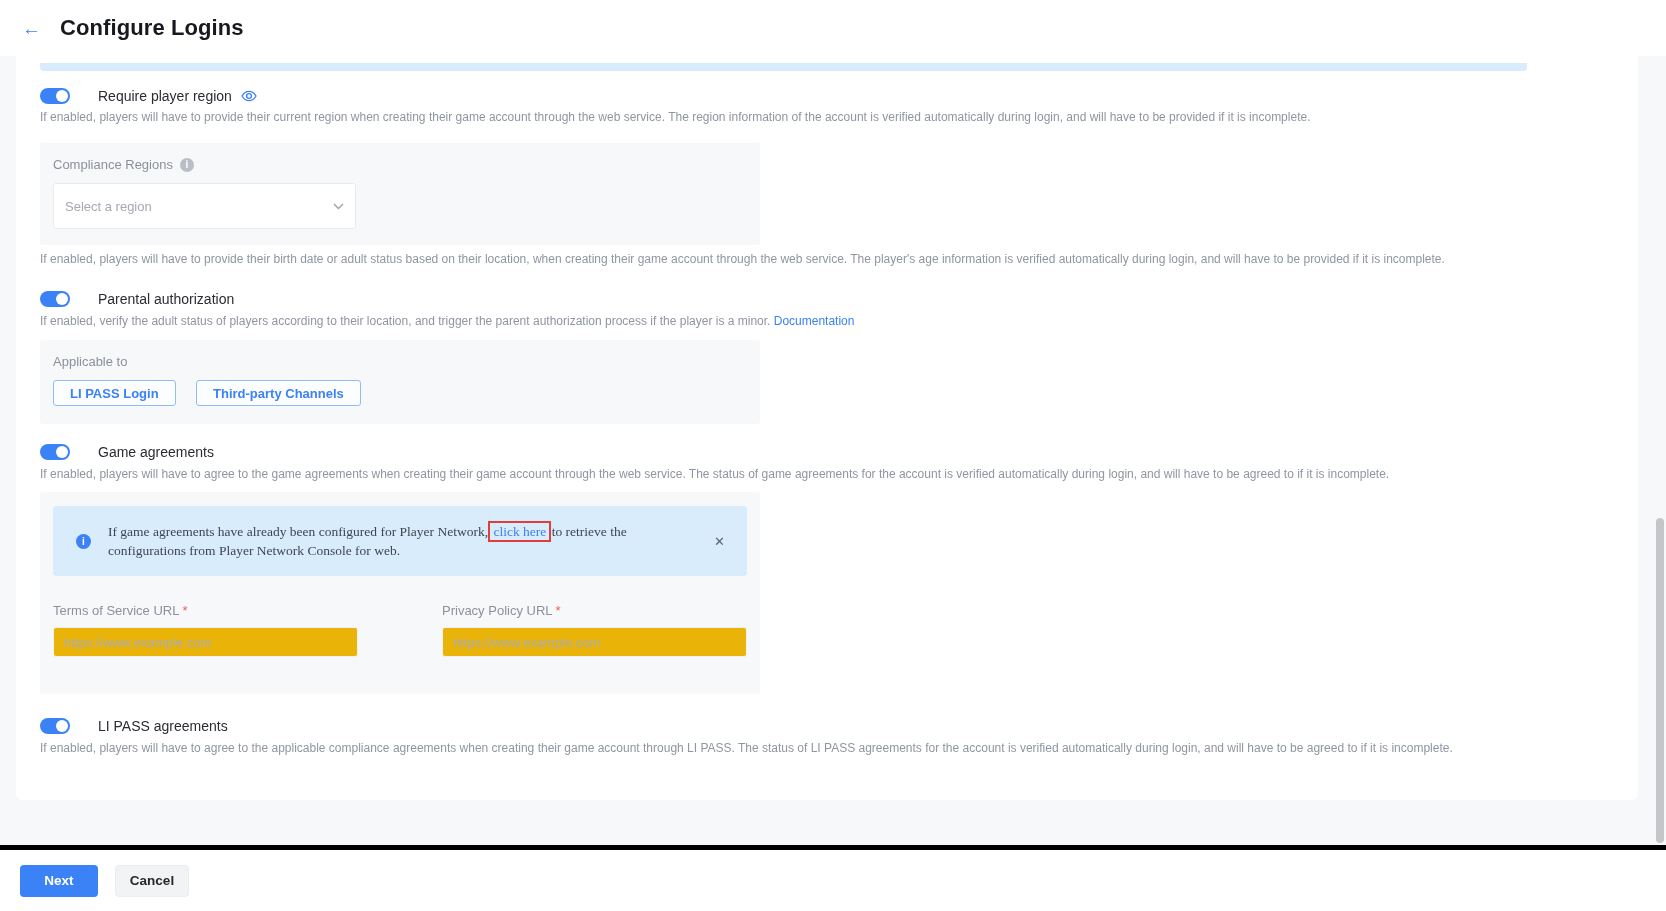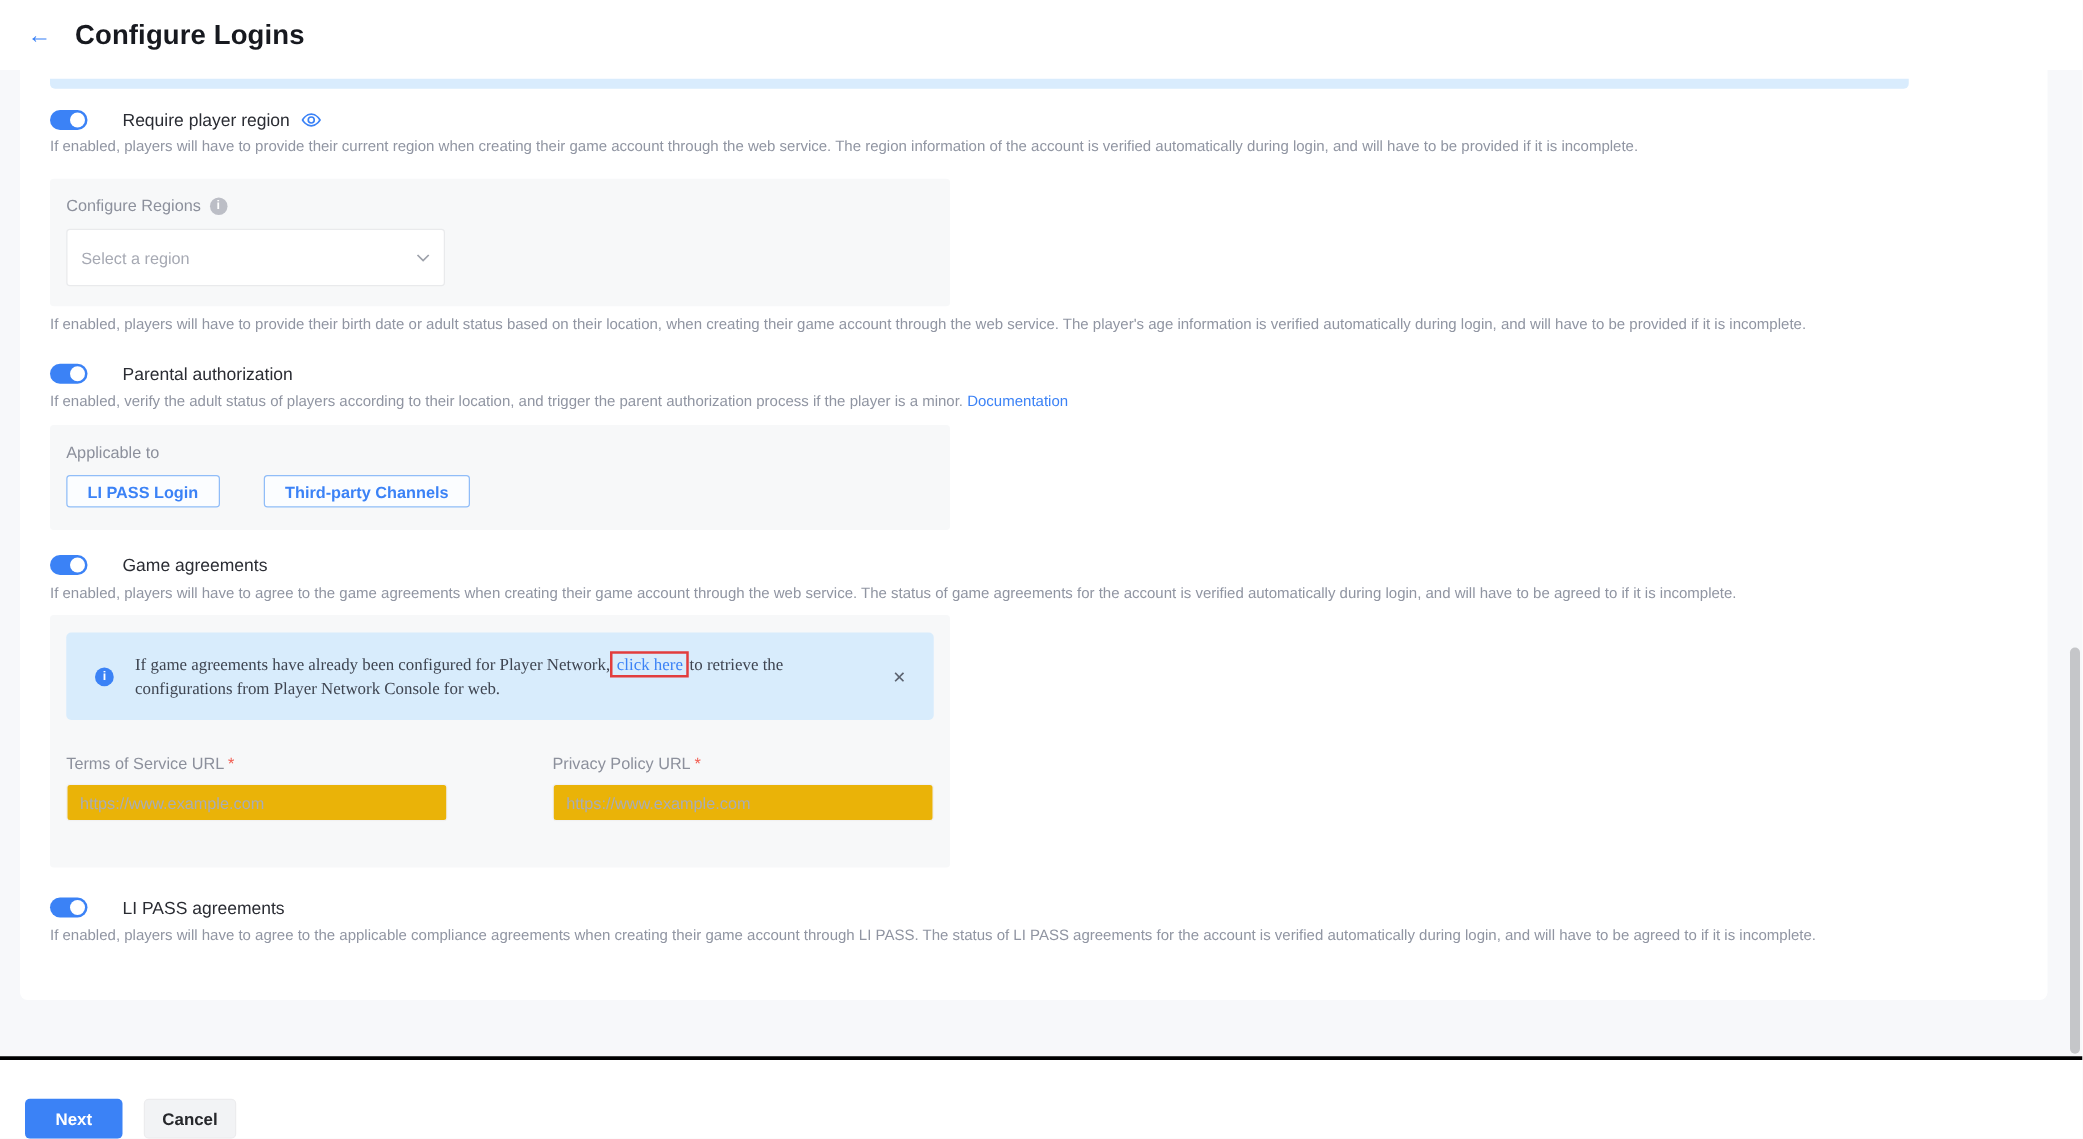--- a/index.html
+++ b/index.html
@@ -55,21 +55,21 @@
     display:inline-flex; align-items:center; justify-content:center; cursor:pointer;
   }
   .select-box {
     margin-top:11px; width:303px; height:46px; background:#fff;
     border:1px solid #e9eaec; border-radius:3px;
     display:flex; align-items:center; justify-content:space-between;
     padding:0 11px; font-size:13px; color:#a6a9b3; cursor:pointer;
   }
   .chip-btn {
     display:inline-flex; align-items:center; justify-content:center;
-    height:20px; padding:12px 16px; margin-right:31px; margin-top:11px;
+    height:20px; padding:12px 16px; margin-right:16px; margin-top:11px;
     border:1px solid #90bdf8; border-radius:3px; background:#fbfdff;
     color:#3b82f6; font-weight:700; font-size:13px; cursor:pointer;
   }
 
   
   .info-banner {
     width:694px; min-height:70px; background:#d8ecfc; border-radius:4px;
     display:flex; align-items:center; padding:13px 20px 13px 23px;
   }
   .info-i {
@@ -90,22 +90,22 @@
   .field input {
     margin-top:9px; width:100%; height:30px; background:#eab308;
     border:1px solid #f1f1f3; border-radius:3px; padding:0 10px;
     font-size:13px; color:#333; outline:none;
   }
   .field input::placeholder { color:#a9adb6; }
 
   
   .footer {
     position:absolute; left:0; right:0; bottom:0; height:66px;
-    background:#fff; border-top:3px solid #000000;
-    display:flex; align-items:flex-end; padding-left:20px; gap:17px;
+    background:#fff; border-top:5px solid #000000;
+    display:flex; align-items:center; padding-left:20px; gap:17px;
   }
   .btn { height:32px; border:none; border-radius:4px; font-size:13.5px; font-weight:700; cursor:pointer; font-family:inherit; }
   .btn-primary { width:78px; background:#3b82f6; color:#fff; }
   .btn-plain { width:74px; background:#f2f3f5; color:#26272b; border:1px solid #ececee; }
 
   
   .scrollbar-thumb {
     position:absolute; right:2px; top:518px; width:8px; height:325px;
     background:#c5c6c9; border-radius:4px;
   }
@@ -136,21 +136,21 @@
           <svg width="16" height="16" viewBox="0 0 24 24">
               <path d="M1.5 12s4-7 10.5-7 10.5 7 10.5 7-4 7-10.5 7S1.5 12 1.5 12z" fill="none" stroke="#3b82f6" stroke-width="2"></path>
               <circle cx="12" cy="12" r="3.6" fill="none" stroke="#3b82f6" stroke-width="2"></circle>
             </svg>
         </span>
       </div>
       <div class="desc mt6">If enabled, players will have to provide their current region when creating their game account through the web service. The region information of the account is verified automatically during login, and will have to be provided if it is incomplete.</div>
 
       <div class="panel mt18">
         <div class="panel-label">
-          <span>Configure Regions</span>
+          <span>Compliance Regions</span>
           <span class="info-dot">i</span>
         </div>
         <div class="select-box">
           <span>Select a region</span>
           <svg width="11" height="7" viewBox="0 0 11 7">
               <path d="M1 1l4.5 4.5L10 1" fill="none" stroke="#9da1aa" stroke-width="1.4"></path>
             </svg>
         </div>
       </div>
 

